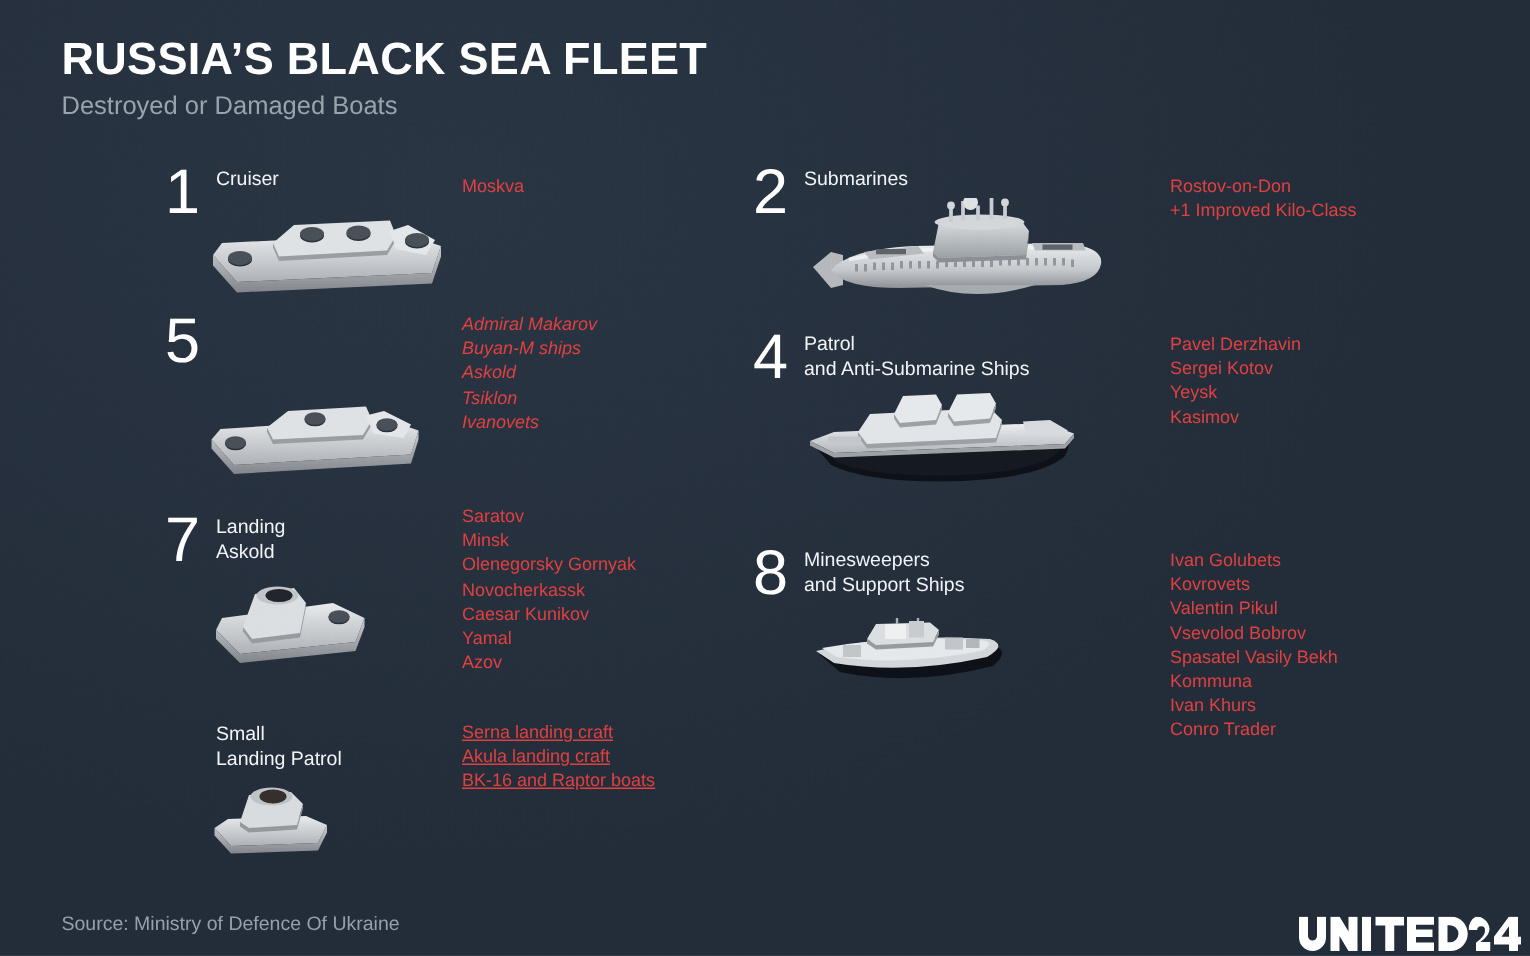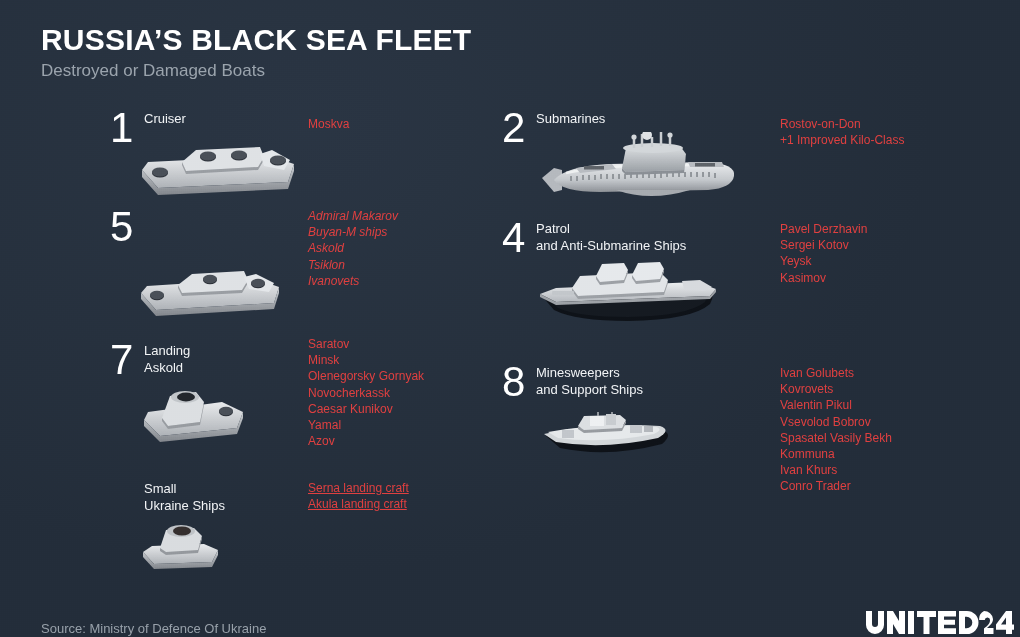--- a/index.html
+++ b/index.html
@@ -93,21 +93,21 @@
     white-space: nowrap;
   }
   .names div { white-space: nowrap; }
 
   .art { position: absolute; }
 
   
   #source {
     position: absolute;
     left: 41px;
-    top: 621px;
+    top: 608px;
     font-size: 13px;
     color: #98a1aa;
     white-space: nowrap;
   }
   #logo {
     position: absolute;
     left: 866px;
     top: 611px;
     width: 148px;
     height: 26px;
@@ -232,27 +232,28 @@
         <ellipse cx="88" cy="24" rx="7" ry="4.2" fill="#2b3038"></ellipse>
         <ellipse cx="88" cy="23" rx="7" ry="4.2" fill="#4a5058"></ellipse>
       </svg>
     </div>
 
     <div class="entry" style="left:110px; top:478px;">
       <div class="entry-head">
         <span class="count empty"></span>
         <span class="cat">
           <span>Small</span>
-          <span class="l2">Ukraine Ships</span>
+          <span class="l2">Landing Patrol</span>
         </span>
       </div>
     </div>
     <div class="names" style="left:308px; top:480px;text-decoration:underline;">
       <div>Serna landing craft</div>
       <div>Akula landing craft</div>
+      <div>BK-16 and Raptor boats</div>
     </div>
     <div class="art" style="left:138px; top:522px;">
       <svg width="85" height="50" viewBox="0 0 85 50">
         <path d="M5 30 L14 24 L66 22 L80 28 L74 40 L16 42 Z" fill="url(#gA1)"></path>
         <path d="M5 30 L16 42 L74 40 L80 28 L80 33 L74 45 L16 47 L5 35 Z" fill="url(#gA2)"></path>
         <path d="M22 26 L28 8 L56 6 L64 14 L60 28 L28 30 Z" fill="#d9dcdf"></path>
         <path d="M22 26 L28 30 L60 28 L64 14 L64 17 L60 31 L28 33 L22 29 Z" fill="#95999e"></path>
         <ellipse cx="43" cy="9" rx="14" ry="6" fill="#bfc3c7"></ellipse>
         <ellipse cx="44" cy="9" rx="9" ry="4.6" fill="#352f2e"></ellipse>
       </svg>

